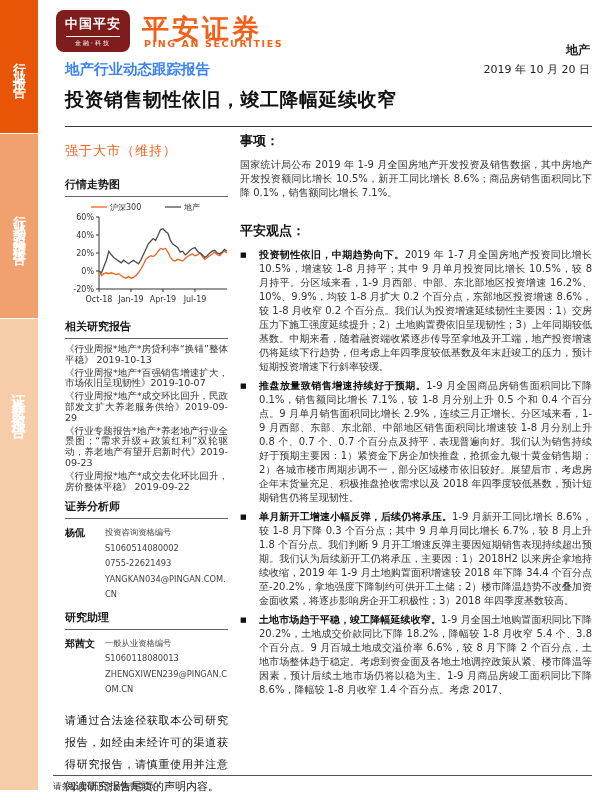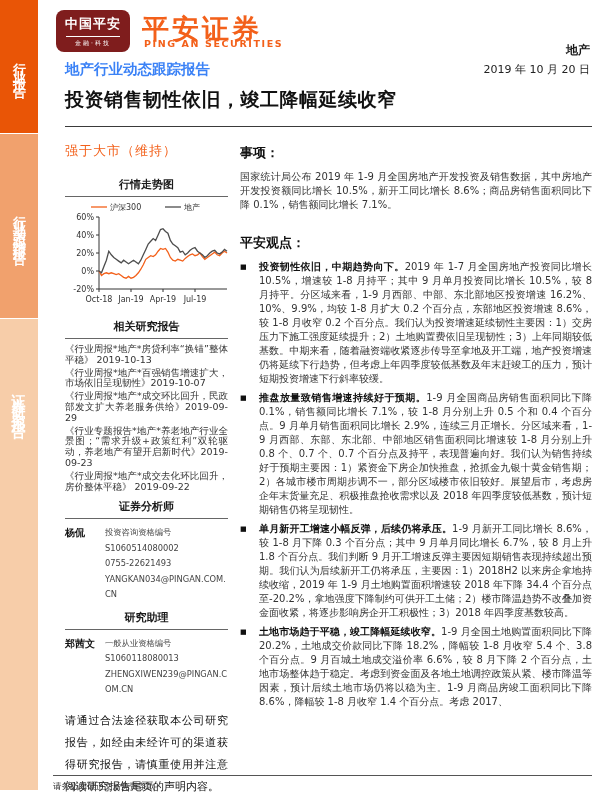--- a/index.html
+++ b/index.html
@@ -27,25 +27,25 @@
               color:#F3601A; letter-spacing:3px; }
   .brand-en { position:absolute; left:144px; top:38px; font-size:9.5px; font-weight:bold;
               color:#F3601A; letter-spacing:1.6px; }
   .sector   { position:absolute; right:10px; top:42px; font-size:12px; font-weight:bold; color:#1a1a1a; }
   .date     { position:absolute; right:10px; top:62px; font-size:11px; color:#222; }
   .report-type { position:absolute; left:65px; top:60px; font-size:14.5px; font-weight:bold; color:#3b82f6; }
   .main-title  { position:absolute; left:65px; top:87px; font-size:19px; font-weight:bold; color:#111; letter-spacing:0.5px; }
   .title-rule  { position:absolute; left:65px; top:126px; width:527px; height:1px; background:#3a3a3a; }
   
   .left-col  { position:absolute; left:65px;  top:142px; width:163px; }
-  .right-col { position:absolute; left:240px; top:144px; width:352px; }
+  .right-col { position:absolute; left:240px; top:132px; width:352px; }
   
   .rating { color:#F3601A; font-weight:normal; font-size:13px; margin-bottom:17px; letter-spacing:1px; }
   .sec-head { font-size:11px; font-weight:bold; color:#1a1a1a; border-bottom:1px solid #666;
-              padding-bottom:4px; margin-bottom:2px;text-align:center; }
+              padding-bottom:4px; margin-bottom:2px; }
   .chart-box { height:114px; margin-bottom:6px; }
   .report-list { font-size:9.5px; line-height:10.8px; text-align:justify; color:#333; margin:5px 0 7px; }
   .report-item { margin-bottom:2px; }
   .person { display:flex; margin:6px 0 7px; }
   .person-name { width:40px; font-size:10px; font-weight:bold; color:#111; padding-top:1px; }
   .person-info { flex:1; font-size:8.3px; line-height:15.5px; color:#444; word-break:break-all; }
   .notice { font-size:11px; font-weight:normal; line-height:22px; text-align:justify; margin-top:12px; color:#111; }
   
   .matters-title { font-size:13px; font-weight:bold; color:#111; margin:0 0 8px; }
   .views-title   { font-size:13px; font-weight:bold; color:#111; margin:0 0 8px; }

